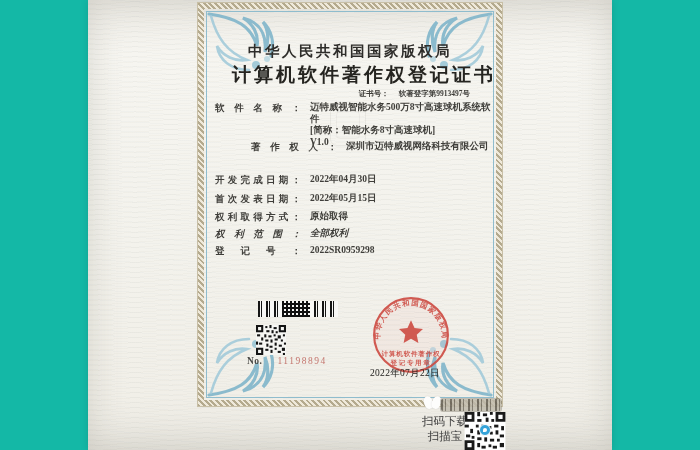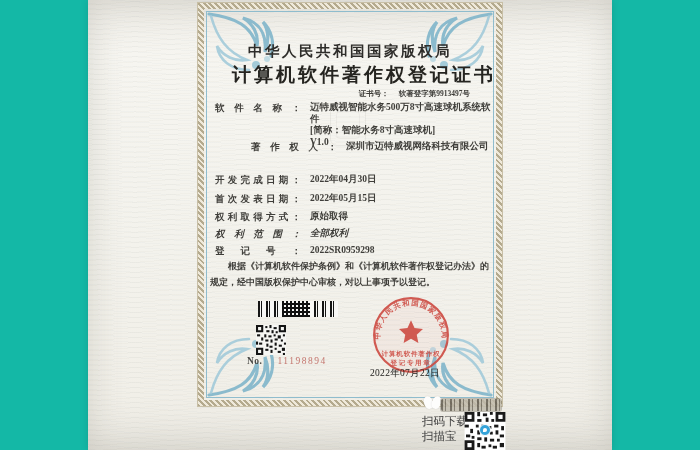--- a/index.html
+++ b/index.html
@@ -74,21 +74,21 @@
   .butterfly::before, .butterfly::after { content:""; position:absolute; top:0; width:9px; height:13px;
     background:#fdfdfc; border-radius:60% 60% 50% 50%; box-shadow:0 0 2px rgba(0,0,0,.12); }
   .butterfly::before { left:0; transform:rotate(-20deg); }
   .butterfly::after { right:0; transform:rotate(20deg); }
   .wm-strip { position:absolute; left:441px; top:399px; width:60px; height:12px;
     background:
       repeating-linear-gradient(90deg, rgba(60,55,45,.55) 0 2px, rgba(200,195,180,.4) 2px 4px, rgba(60,55,45,.45) 4px 5px, rgba(210,205,190,.4) 5px 9px),
       rgba(175,170,155,.75);
     border-radius:2px; box-shadow:0 0 0 1px rgba(120,115,100,.4); }
   .download { position:absolute; left:422px; top:414px; font-family:Liberation Serif, serif;
-    font-size:11.5px; color:#3c3c3c; line-height:14.5px; }
+    font-size:11.5px; color:#3c3c3c; line-height:14.5px;text-align:center; }
   .qr-big { position:absolute; left:464px; top:412px; width:42px; height:38px; overflow:hidden; }
   .qr-big .app-icon { position:absolute; left:15px; top:12px; width:12px; height:12px;
     background:#35a3d9; border-radius:50%; border:1.5px solid #fff; }
   .qr-big .app-icon::after { content:""; position:absolute; left:2.5px; top:3px; width:4px; height:4px;
     background:#fff; border-radius:50% 50% 50% 0; }
 </style>
 </head>
 <body>
 
 <div class="page">
@@ -154,21 +154,20 @@
       </div>
       <div class="row" style="top:219px;font-style:italic;">
         <span class="lbl">权利范围：</span>
         <span class="val">全部权利</span>
       </div>
       <div class="row" style="top:236px;">
         <span class="lbl">登记号：</span>
         <span class="val">2022SR0959298</span>
       </div>
 
-      <p class="statement">根据《计算机软件保护条例》和《计算机软件著作权登记办法》的规定，经中国版权保护中心审核，对以上事项予以登记。</p>
 
       <div class="barcode"></div>
 
       <svg class="qr-small" viewBox="0 0 29 29">
         <rect width="29" height="29" fill="#f6f6f3"></rect>
         <g fill="#141414">
           <path d="M0,0h7v7h-7z M2,2h3v3h-3z" fill-rule="evenodd"></path>
           <path d="M22,0h7v7h-7z M24,2h3v3h-3z" fill-rule="evenodd"></path>
           <path d="M0,22h7v7h-7z M2,24h3v3h-3z" fill-rule="evenodd"></path>
           <rect x="9" y="1" width="2" height="2"></rect>

